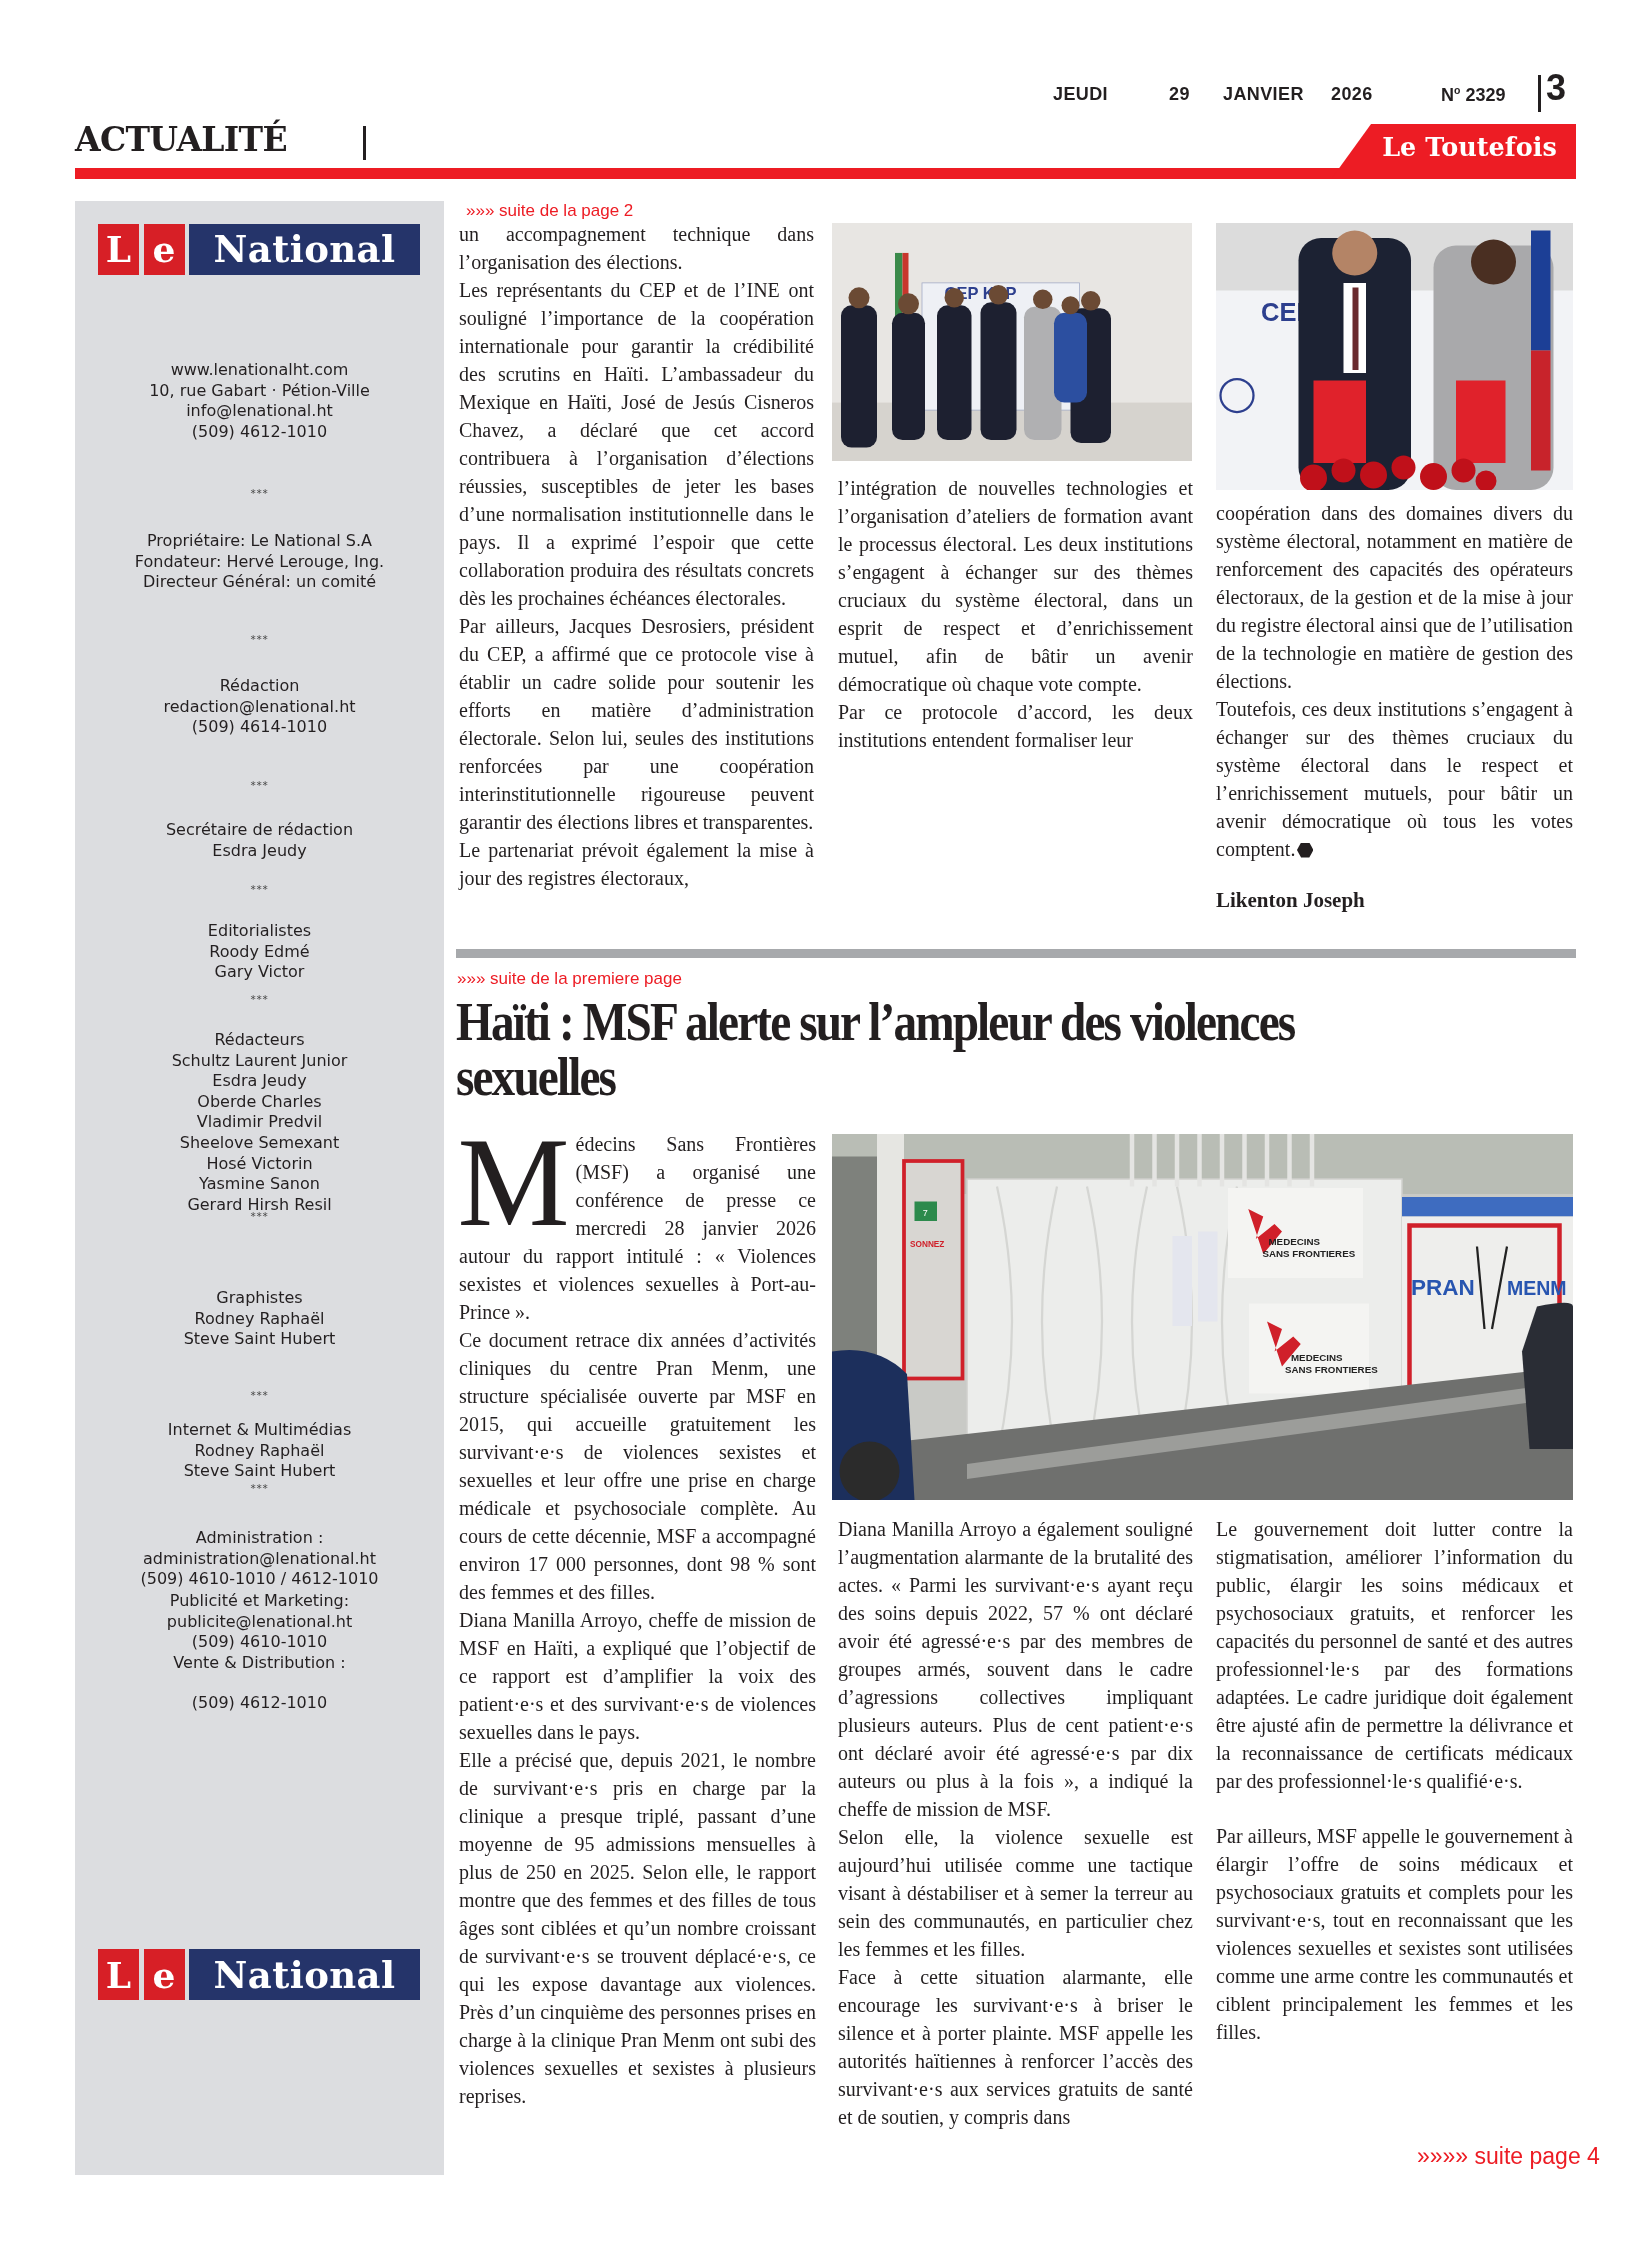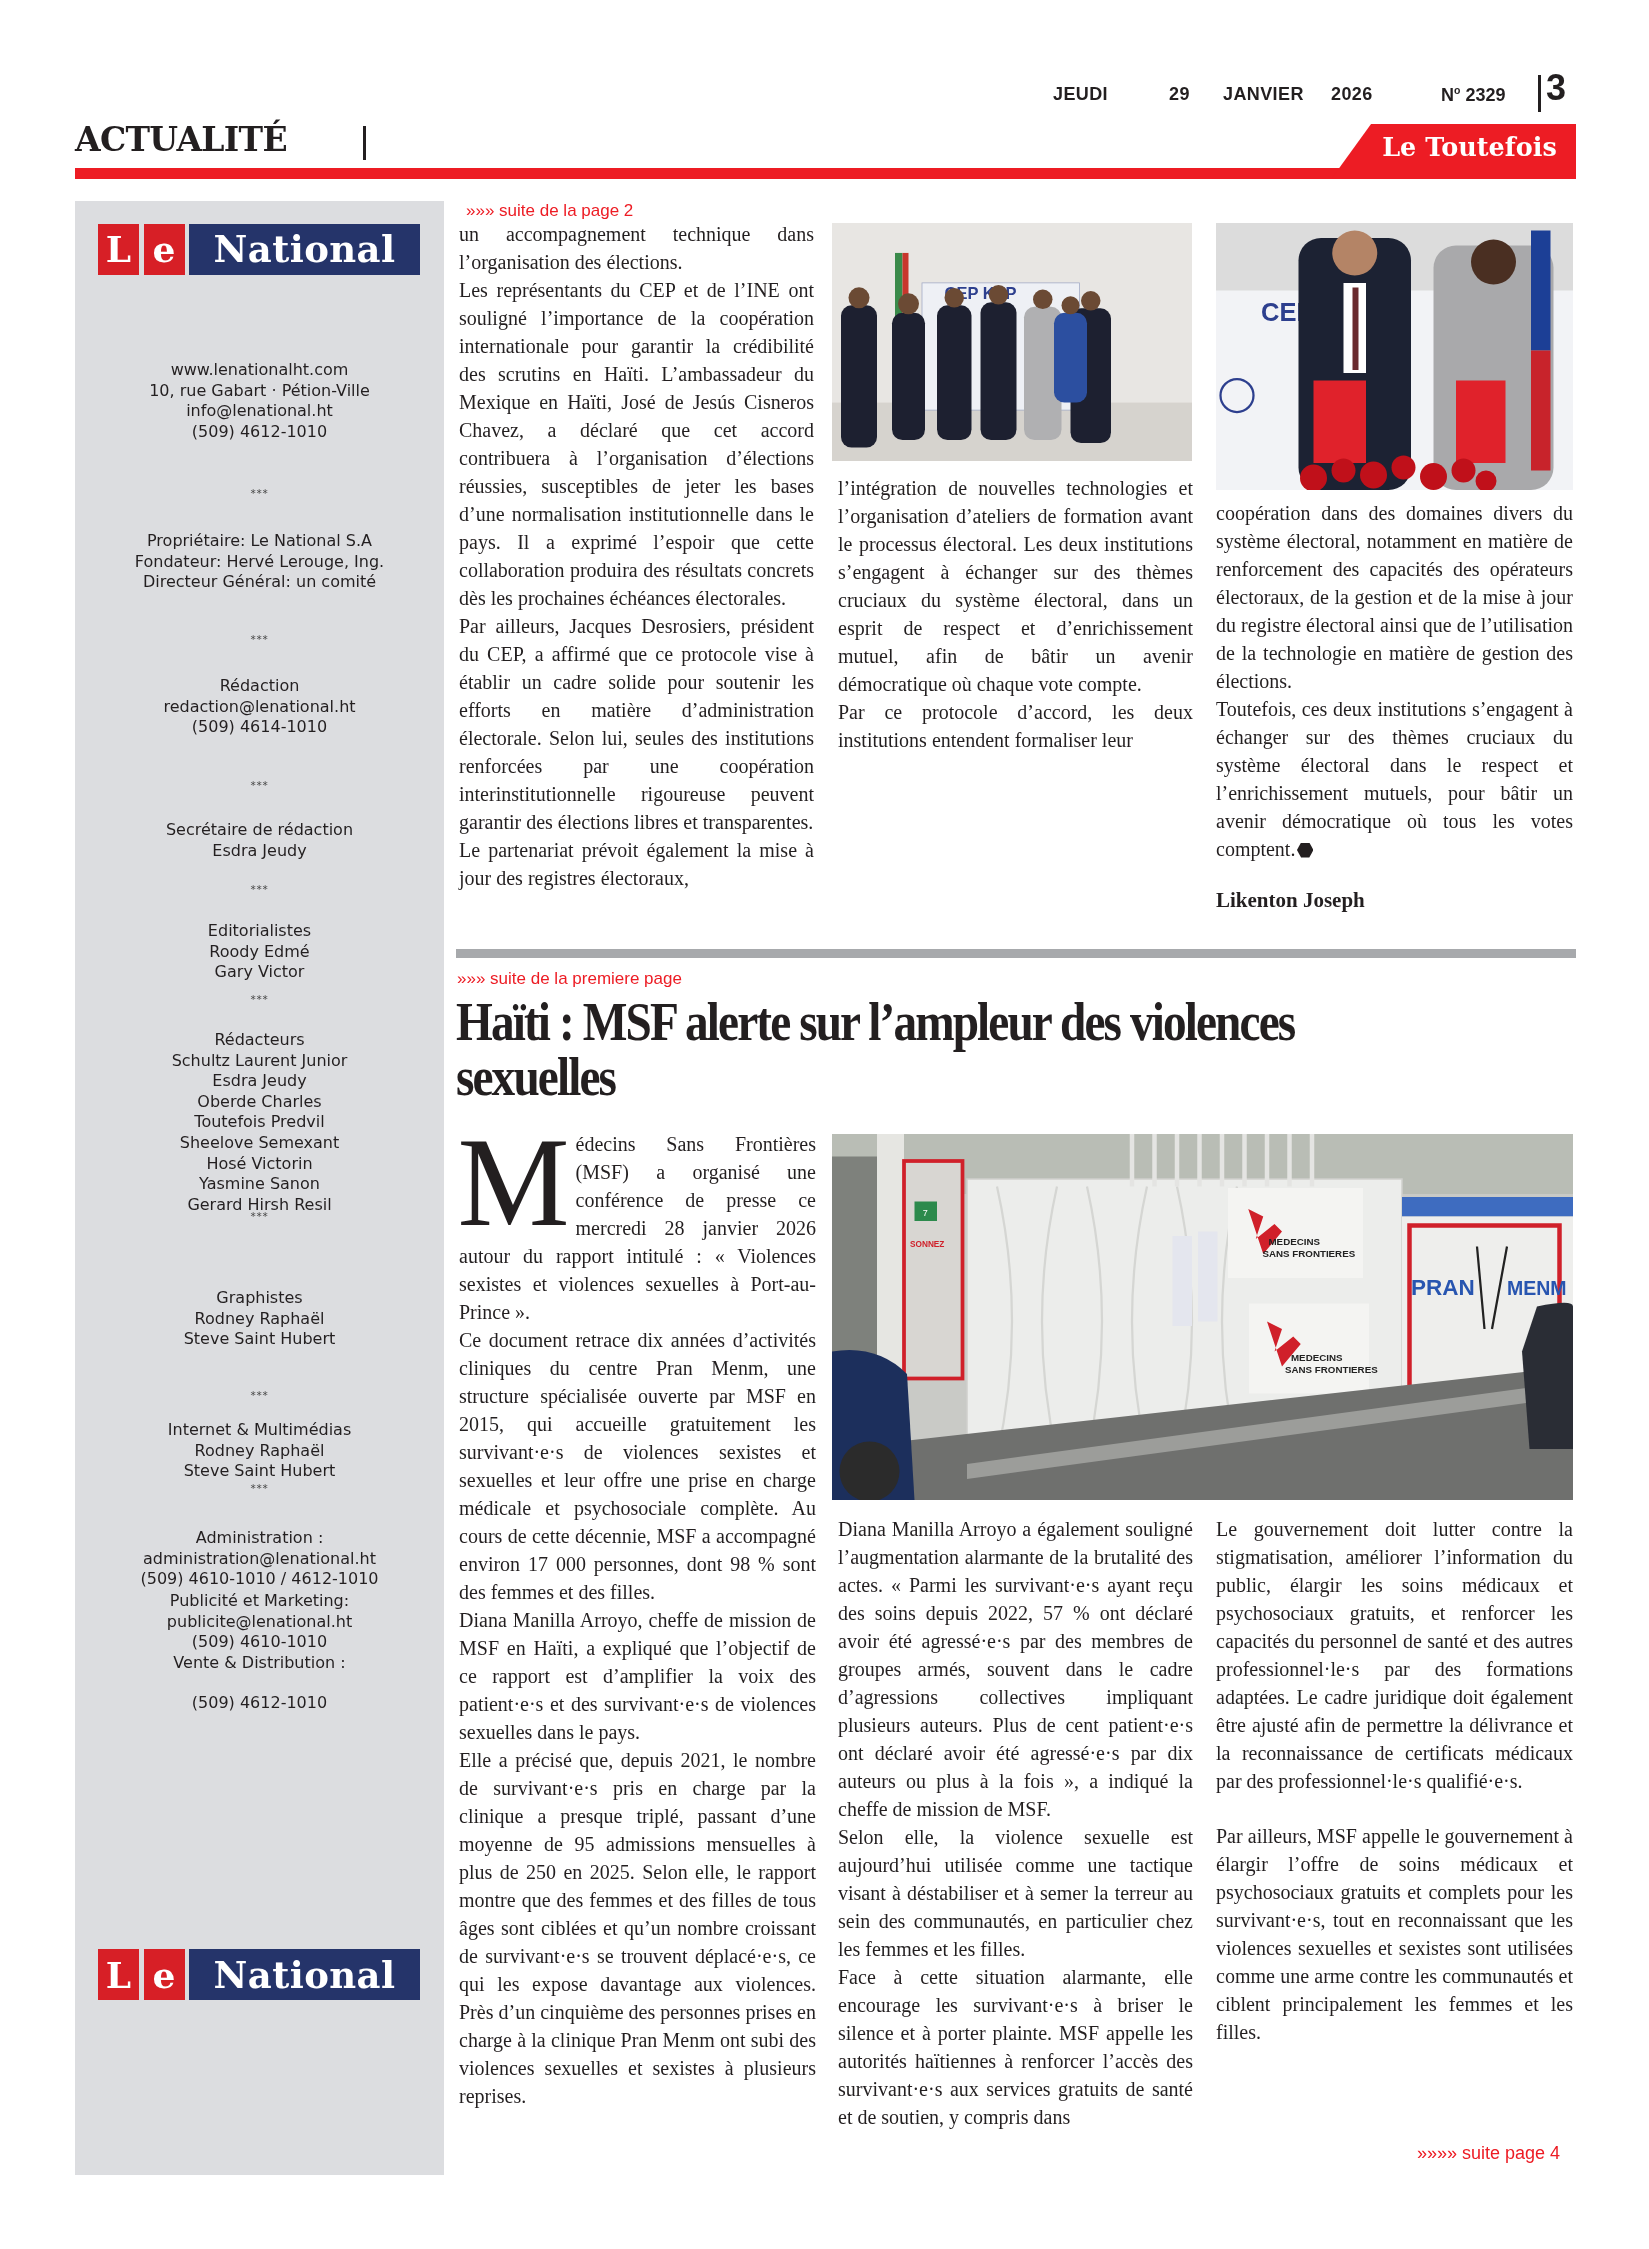--- a/index.html
+++ b/index.html
@@ -113,21 +113,21 @@
     <div>Roody Edmé</div>
     <div>Gary Victor</div>
   </div>
   <div class="sb-stars" style="top:792px">***</div>
 
   <div class="sb-block" style="top:829px">
     <div>Rédacteurs</div>
     <div>Schultz Laurent Junior</div>
     <div>Esdra Jeudy</div>
     <div>Oberde Charles</div>
-    <div>Toutefois Predvil</div>
+    <div>Vladimir Predvil</div>
     <div>Sheelove Semexant</div>
     <div>Hosé Victorin</div>
     <div>Yasmine Sanon</div>
     <div>Gerard Hirsh Resil</div>
   </div>
   <div class="sb-stars" style="top:1009px">***</div>
 
   <div class="sb-block" style="top:1087px">
     <div>Graphistes</div>
     <div>Rodney Raphaël</div>
@@ -319,14 +319,14 @@
   <p>Diana Manilla Arroyo a également souligné l’augmentation alarmante de la brutalité des actes. « Parmi les survivant·e·s ayant reçu des soins depuis 2022, 57 % ont déclaré avoir été agressé·e·s par des membres de groupes armés, souvent dans le cadre d’agressions collectives impliquant plusieurs auteurs. Plus de cent patient·e·s ont déclaré avoir été agressé·e·s par dix auteurs ou plus à la fois », a indiqué la cheffe de mission de MSF.</p>
   <p>Selon elle, la violence sexuelle est aujourd’hui utilisée comme une tactique visant à déstabiliser et à semer la terreur au sein des communautés, en particulier chez les femmes et les filles.</p>
   <p>Face à cette situation alarmante, elle encourage les survivant·e·s à briser le silence et à porter plainte. MSF appelle les autorités haïtiennes à renforcer l’accès des survivant·e·s aux services gratuits de santé et de soutien, y compris dans</p>
 </div>
 
 <div class="col" style="top:1515px; left:1216px; width:357px;">
   <p>Le gouvernement doit lutter contre la stigmatisation, améliorer l’information du public, élargir les soins médicaux et psychosociaux gratuits, et renforcer les capacités du personnel de santé et des autres professionnel·le·s par des formations adaptées. Le cadre juridique doit également être ajusté afin de permettre la délivrance et la reconnaissance de certificats médicaux par des professionnel·le·s qualifié·e·s.</p>
   <p style="margin-top:27px">Par ailleurs, MSF appelle le gouvernement à élargir l’offre de soins médicaux et psychosociaux gratuits et complets pour les survivant·e·s, tout en reconnaissant que les violences sexuelles et sexistes sont utilisées comme une arme contre les communautés et ciblent principalement les femmes et les filles.</p>
 </div>
 
-<div class="abs kicker" style="top:2143px; left:1417px; font-size:18px;">»»»» suite  page  4</div>
+<div class="abs kicker" style="top:2143px; left:1417px; font-size:23px;">»»»» suite  page  4</div>
 
 
 </body></html>

